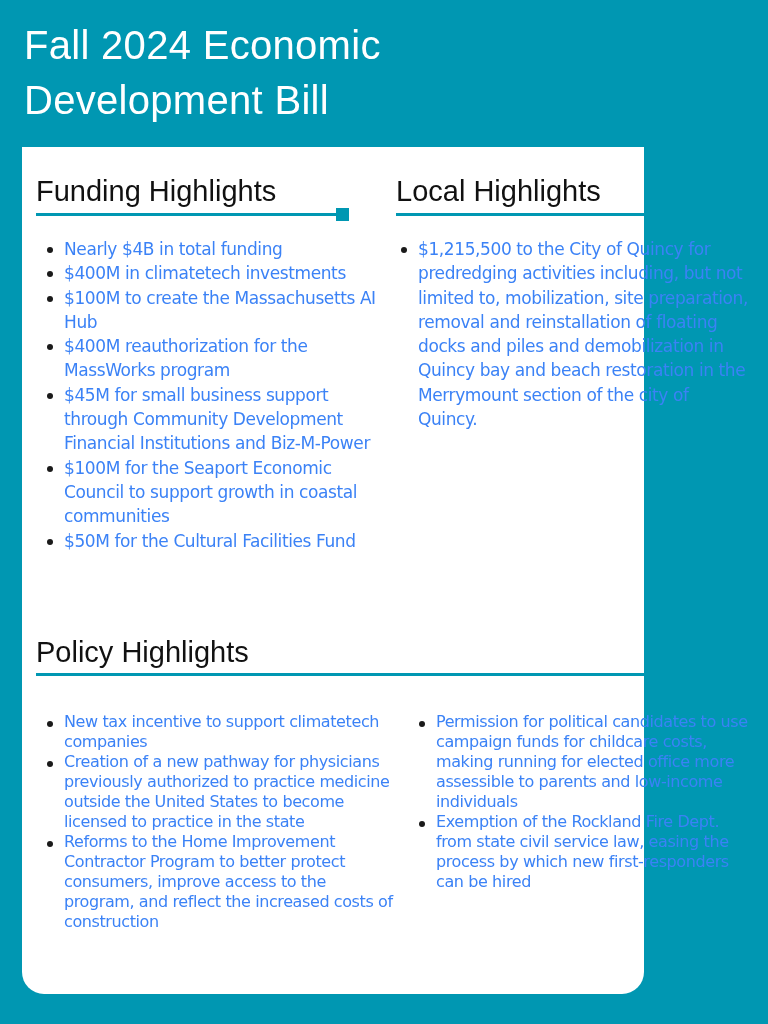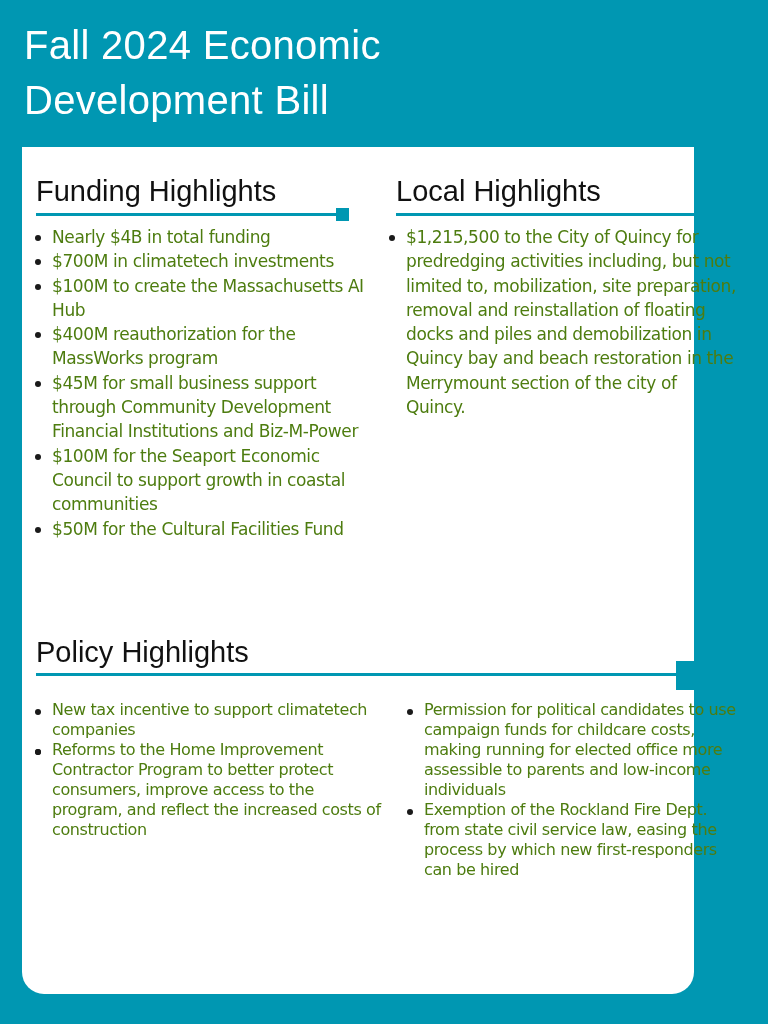--- a/index.html
+++ b/index.html
@@ -9,37 +9,37 @@
     font-family:"Liberation Sans", sans-serif;
     position:relative;
   }
   .title {
     position:absolute; left:24px; top:18px;
     color:#ffffff; font-size:40px; line-height:55px;
     font-family:"Liberation Sans", sans-serif;
     letter-spacing:0.3px;
   }
   .card {
-    position:absolute; left:22px; top:147px; width:672px; height:847px;
+    position:absolute; left:22px; top:147px; width:622px; height:847px;
     background:#ffffff; border-top-left-radius:0; border-top-right-radius:0;
     border-bottom-left-radius:22px; border-bottom-right-radius:22px;
   }
   .section-heading {
     position:absolute; color:#111111; font-size:29px; line-height:34px;
     font-family:"Liberation Sans", sans-serif;
   }
   .rule {
     position:absolute; height:3px; background:#0097b2;
   }
   .rule-square {
     position:absolute; background:#0097b2;
   }
   ul.bullets {
-    position:absolute; margin:0; padding:0; list-style:none;
-    color:#4d7c0f; font-size:17px; line-height:24.3px;
+    position:absolute; margin:12px; padding:0; list-style:none;
+    color:#3b82f6; font-size:17px; line-height:24.3px;
     font-family:"DejaVu Sans", sans-serif;
     letter-spacing:-0.4px;
   }
   ul.bullets li {
     position:relative; padding-left:18px;
   }
   ul.bullets li .dot {
     position:absolute; left:1px; top:10px; width:6px; height:6px; border-radius:50%;
     background:#1a1a1a;
   }
@@ -55,21 +55,21 @@
 </div>
 
 <div class="card">
 
   <section>
     <div class="section-heading" style="left:14px; top:27px;">Funding Highlights</div>
     <div class="rule" style="left:14px; top:66px; width:312px;"></div>
     <div class="rule-square" style="left:314px; top:61px; width:13px; height:13px;"></div>
     <ul class="bullets" style="left:12px; top:78px; width:340px;">
       <li><span class="dot"></span><span>Nearly $4B in total funding</span></li>
-      <li><span class="dot"></span><span>$700M in climatetech investments</span></li>
+      <li><span class="dot"></span><span>$400M in climatetech investments</span></li>
       <li><span class="dot"></span><span>$100M to create the Massachusetts AI Hub</span></li>
       <li><span class="dot"></span><span>$400M reauthorization for the MassWorks program</span></li>
       <li><span class="dot"></span><span>$45M for small business support through Community Development Financial Institutions and Biz-M-Power</span></li>
       <li><span class="dot"></span><span>$100M for the Seaport Economic Council to support growth in coastal communities</span></li>
       <li><span class="dot"></span><span>$50M for the Cultural Facilities Fund</span></li>
     </ul>
   </section>
 
   <section>
     <div class="section-heading" style="left:374px; top:27px;">Local Highlights</div>
@@ -79,21 +79,21 @@
       <li><span class="dot"></span><span>$1,215,500 to the City of Quincy for predredging activities including, but not limited to, mobilization, site preparation, removal and reinstallation of floating docks and piles and demobilization in Quincy bay and beach restoration in the Merrymount section of the city of Quincy.</span></li>
     </ul>
   </section>
 
   <section class="policy">
     <div class="section-heading" style="left:14px; top:488px;">Policy Highlights</div>
     <div class="rule" style="left:14px; top:526px; width:660px;"></div>
     <div class="rule-square" style="left:654px; top:514px; width:31px; height:29px;"></div>
     <ul class="bullets" style="left:12px; top:553px; width:352px;">
       <li><span class="dot"></span><span>New tax incentive to support climatetech companies</span></li>
-      <li><span class="dot"></span></li>
+      <li><span class="dot"></span><span>Creation of a new pathway for physicians previously authorized to practice medicine outside the United States to become licensed to practice in the state</span></li>
       <li><span class="dot"></span><span>Reforms to the Home Improvement Contractor Program to better protect consumers, improve access to the program, and reflect the increased costs of construction</span></li>
     </ul>
     <ul class="bullets" style="left:384px; top:553px; width:332px;">
       <li><span class="dot"></span><span>Permission for political candidates to use campaign funds for childcare costs, making running for elected office more assessible to parents and low-income individuals</span></li>
       <li><span class="dot"></span><span>Exemption of the Rockland Fire Dept. from state civil service law, easing the process by which new first-responders can be hired</span></li>
     </ul>
   </section>
 
 </div>
 

